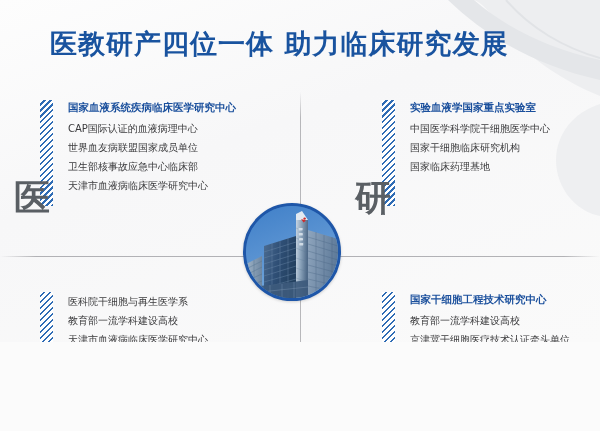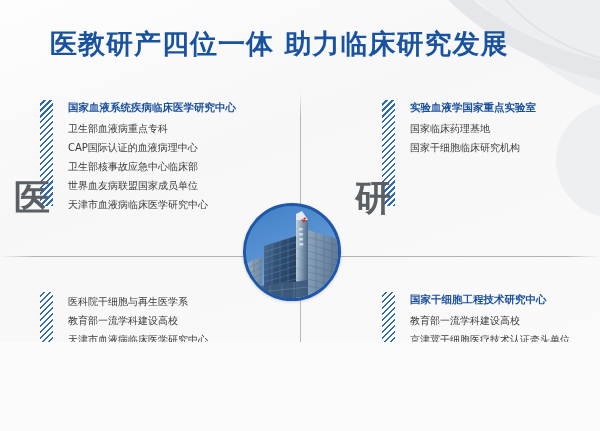--- a/index.html
+++ b/index.html
@@ -155,37 +155,37 @@
   <div class="title">医教研产四位一体  助力临床研究发展</div>
 
   <div class="divider-h"></div>
   <div class="divider-v"></div>
 
   <div class="quad q-tl">
     <div class="hatch"></div>
     <div class="quad-body">
       <div class="quad-heading">国家血液系统疾病临床医学研究中心</div>
       <ul class="quad-list">
-        <li>卫生部血液病重点专科</li>
         <li>CAP国际认证的血液病理中心</li>
+        <li>世界血友病联盟国家成员单位</li>
         <li>卫生部核事故应急中心临床部</li>
-        <li>世界血友病联盟国家成员单位</li>
         <li>天津市血液病临床医学研究中心</li>
       </ul>
     </div>
   </div>
   <div class="watermark wm-yi">医</div>
 
   <div class="quad q-tr">
     <div class="hatch"></div>
     <div class="quad-body">
       <div class="quad-heading">实验血液学国家重点实验室</div>
       <ul class="quad-list">
+        <li>中国医学科学院干细胞医学中心</li>
+        <li>国家干细胞临床研究机构</li>
         <li>国家临床药理基地</li>
-        <li>国家干细胞临床研究机构</li>
       </ul>
     </div>
   </div>
   <div class="watermark wm-yan">研</div>
 
   <div class="quad q-bl">
     <div class="hatch"></div>
     <div class="quad-body">
       <ul class="quad-list">
         <li>医科院干细胞与再生医学系</li>

